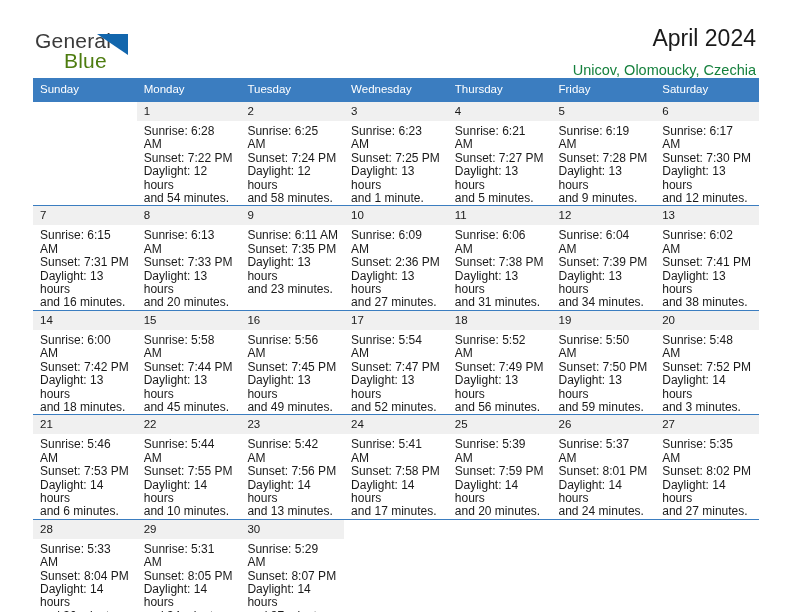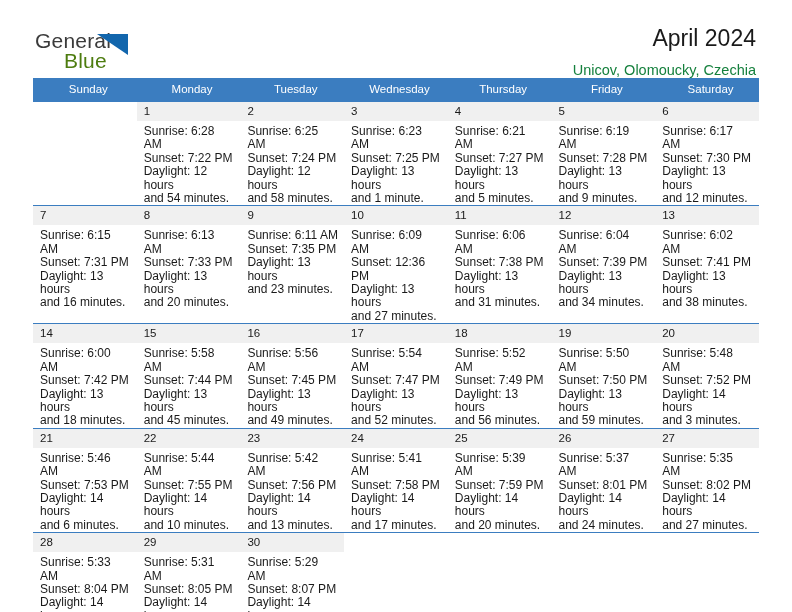--- a/index.html
+++ b/index.html
@@ -86,21 +86,21 @@
     width: 726px;
     border-collapse: collapse;
     table-layout: fixed;
     margin-top: 6px;
   }
   .calendar th {
     background: #3b7dc0;
     color: #ffffff;
     font-size: 11.5px;
     font-weight: normal;
-    text-align: center;
+    text-align: left;
     padding: 5px 0 6px 7px;
     border: none;
     height: 20px;
     box-sizing: border-box;
   }
   .calendar td {
     vertical-align: top;
     padding: 0;
     border: none;
     width: 103.71px;
@@ -256,21 +256,21 @@
               <div>Sunrise: 6:11 AM</div>
               <div>Sunset: 7:35 PM</div>
               <div>Daylight: 13 hours</div>
               <div>and 23 minutes.</div>
             </div>
           </td>
           <td>
             <div class="daynum">10</div>
             <div class="details">
               <div>Sunrise: 6:09 AM</div>
-              <div>Sunset: 12:36 PM</div>
+              <div>Sunset: 2:36 PM</div>
               <div>Daylight: 13 hours</div>
               <div>and 27 minutes.</div>
             </div>
           </td>
           <td>
             <div class="daynum">11</div>
             <div class="details">
               <div>Sunrise: 6:06 AM</div>
               <div>Sunset: 7:38 PM</div>
               <div>Daylight: 13 hours</div>

